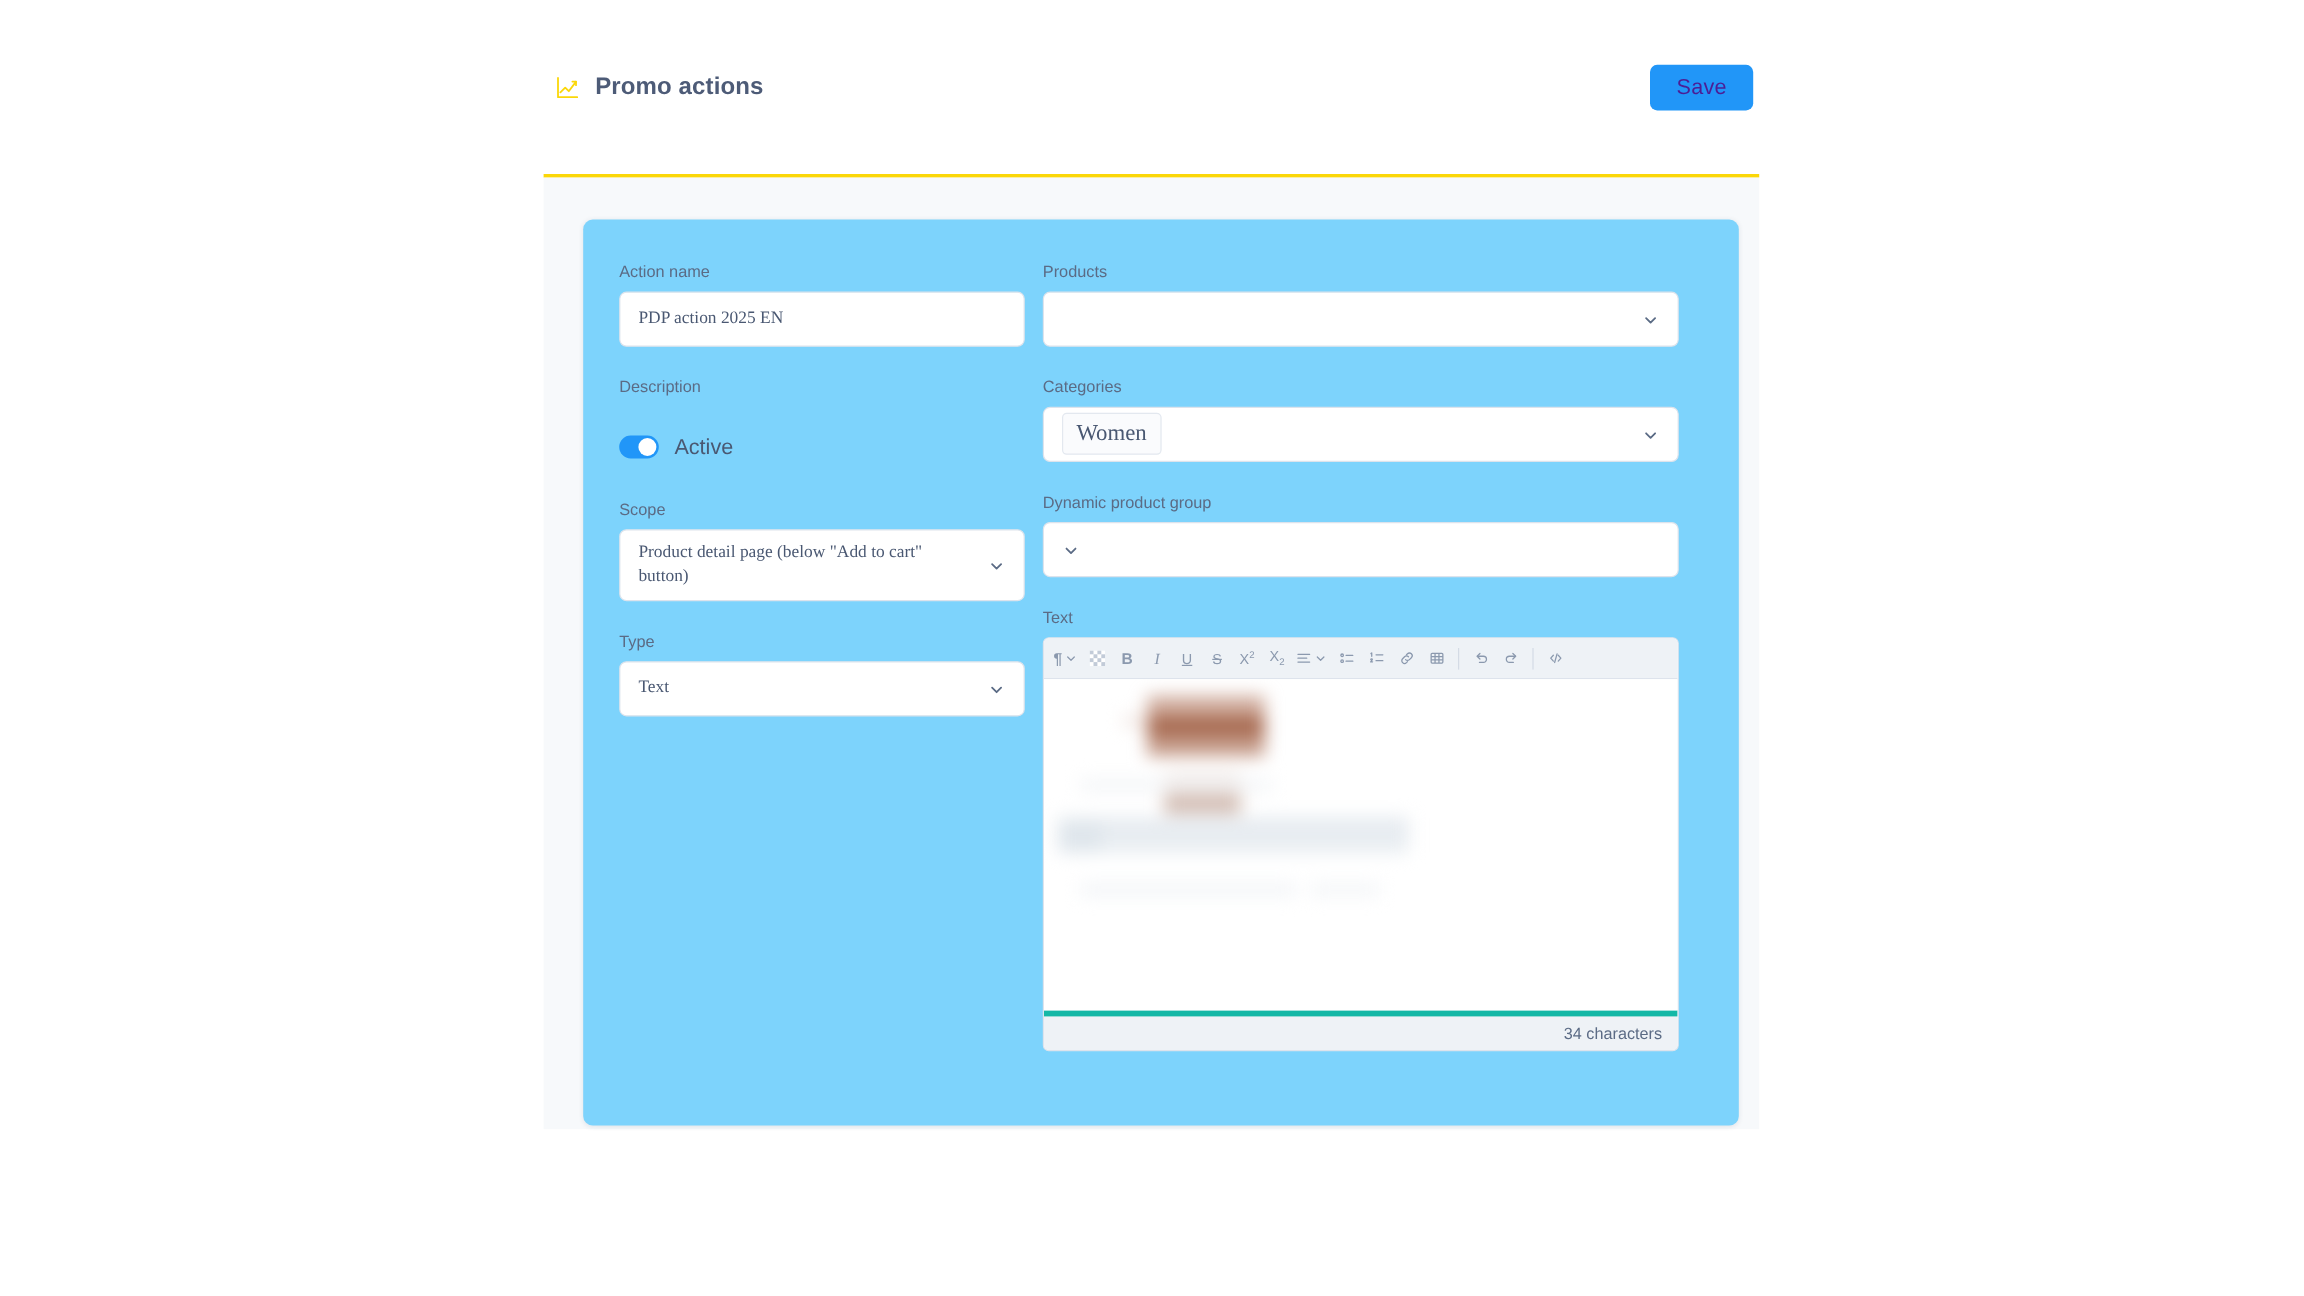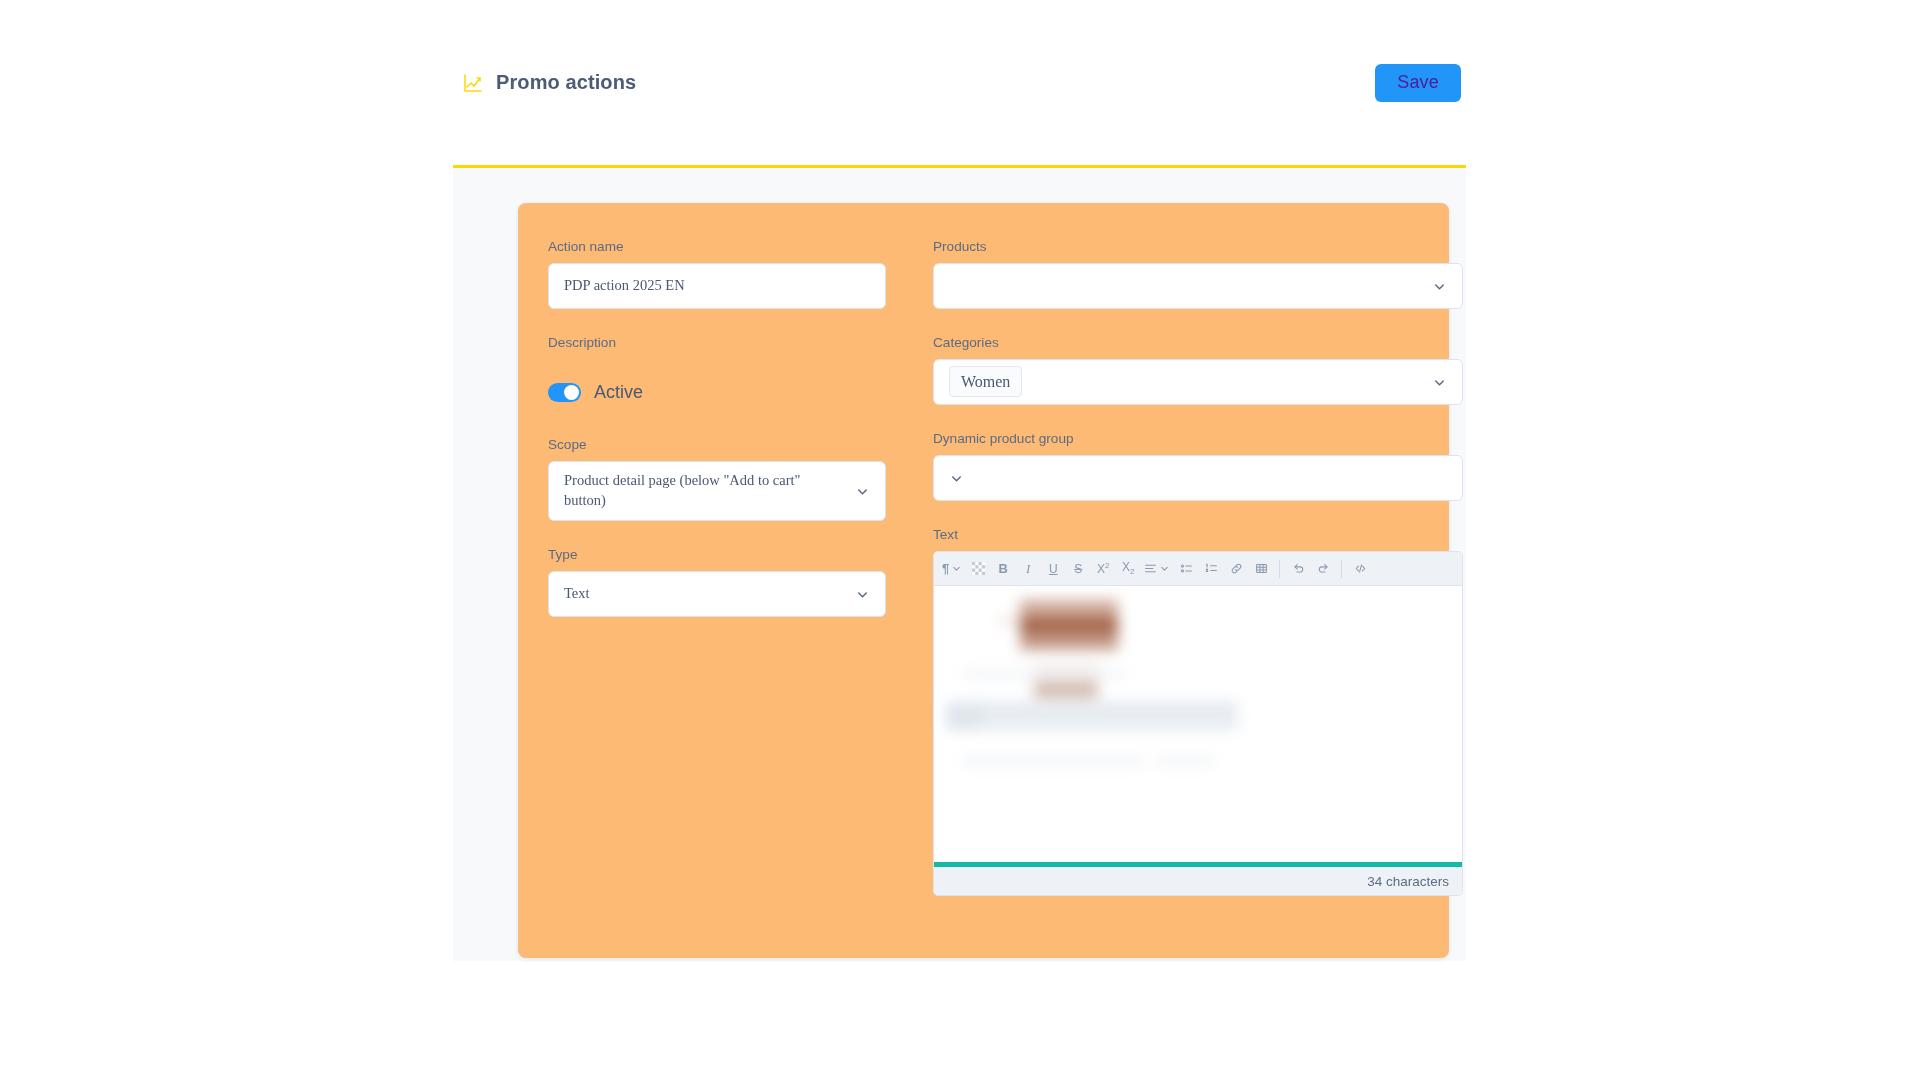--- a/index.html
+++ b/index.html
@@ -10,21 +10,21 @@
     font-family: "Liberation Sans", sans-serif;
     overflow: hidden;
   }
   .page {
     position: absolute;
     left: 453px; top: 0px;
     width: 1013px; height: 1080px;
   }
   
   .header {
-    height: 168px;
+    height: 148px;
     background: #ffffff;
     display: flex;
     align-items: center;
     justify-content: space-between;
     padding: 0 5px 0 10px;
     border-bottom: 3px solid #fbd708;
   }
   .header-left { display: flex; align-items: center; gap: 13px; }
   .chart-icon { width: 20px; height: 20px; display: block; flex: none; }
   .page-title {
@@ -46,28 +46,27 @@
     cursor: pointer;
     letter-spacing: .2px;
   }
   
   .body-area {
     background: #f7f9fb;
     height: 793px;
     padding: 35px 17px 0 33px;
   }
   .card {
-    background: #fdba74;
+    background: #7dd3fc;
     border-radius: 8px;
     box-shadow: 0 1px 4px rgba(30,45,80,.10);
     padding: 36px 30px 40px 30px;
     display: flex;
-    gap: 47px;
+    gap: 15px;
     height: 755px;
-    margin-left: 32px;
   }
   .col { width: 338px; flex: none; }
   .col-right { width: 530px; flex: none; }
   .field { margin-bottom: 26px; }
   .field-label {
     font-size: 13.6px;
     color: #5b6b85;
     margin-bottom: 9px;
     display: block;
   }
@@ -106,21 +105,21 @@
     background: #ffffff;
     top: 2px; right: 2px;
   }
   .toggle-label { font-size: 18px; color: #4a5872; }
   
   .chip {
     border: 1px solid #e3e8ef;
     background: #fafbfd;
     border-radius: 4px;
     padding: 6px 11px;
-    font-size: 16px;
+    font-size: 19px;
     color: #4a5872;
   }
   
   .editor {
     border: 1px solid #dde3ec;
     border-radius: 5px;
     overflow: hidden;
     height: 345px;
     display: flex;
     flex-direction: column;

